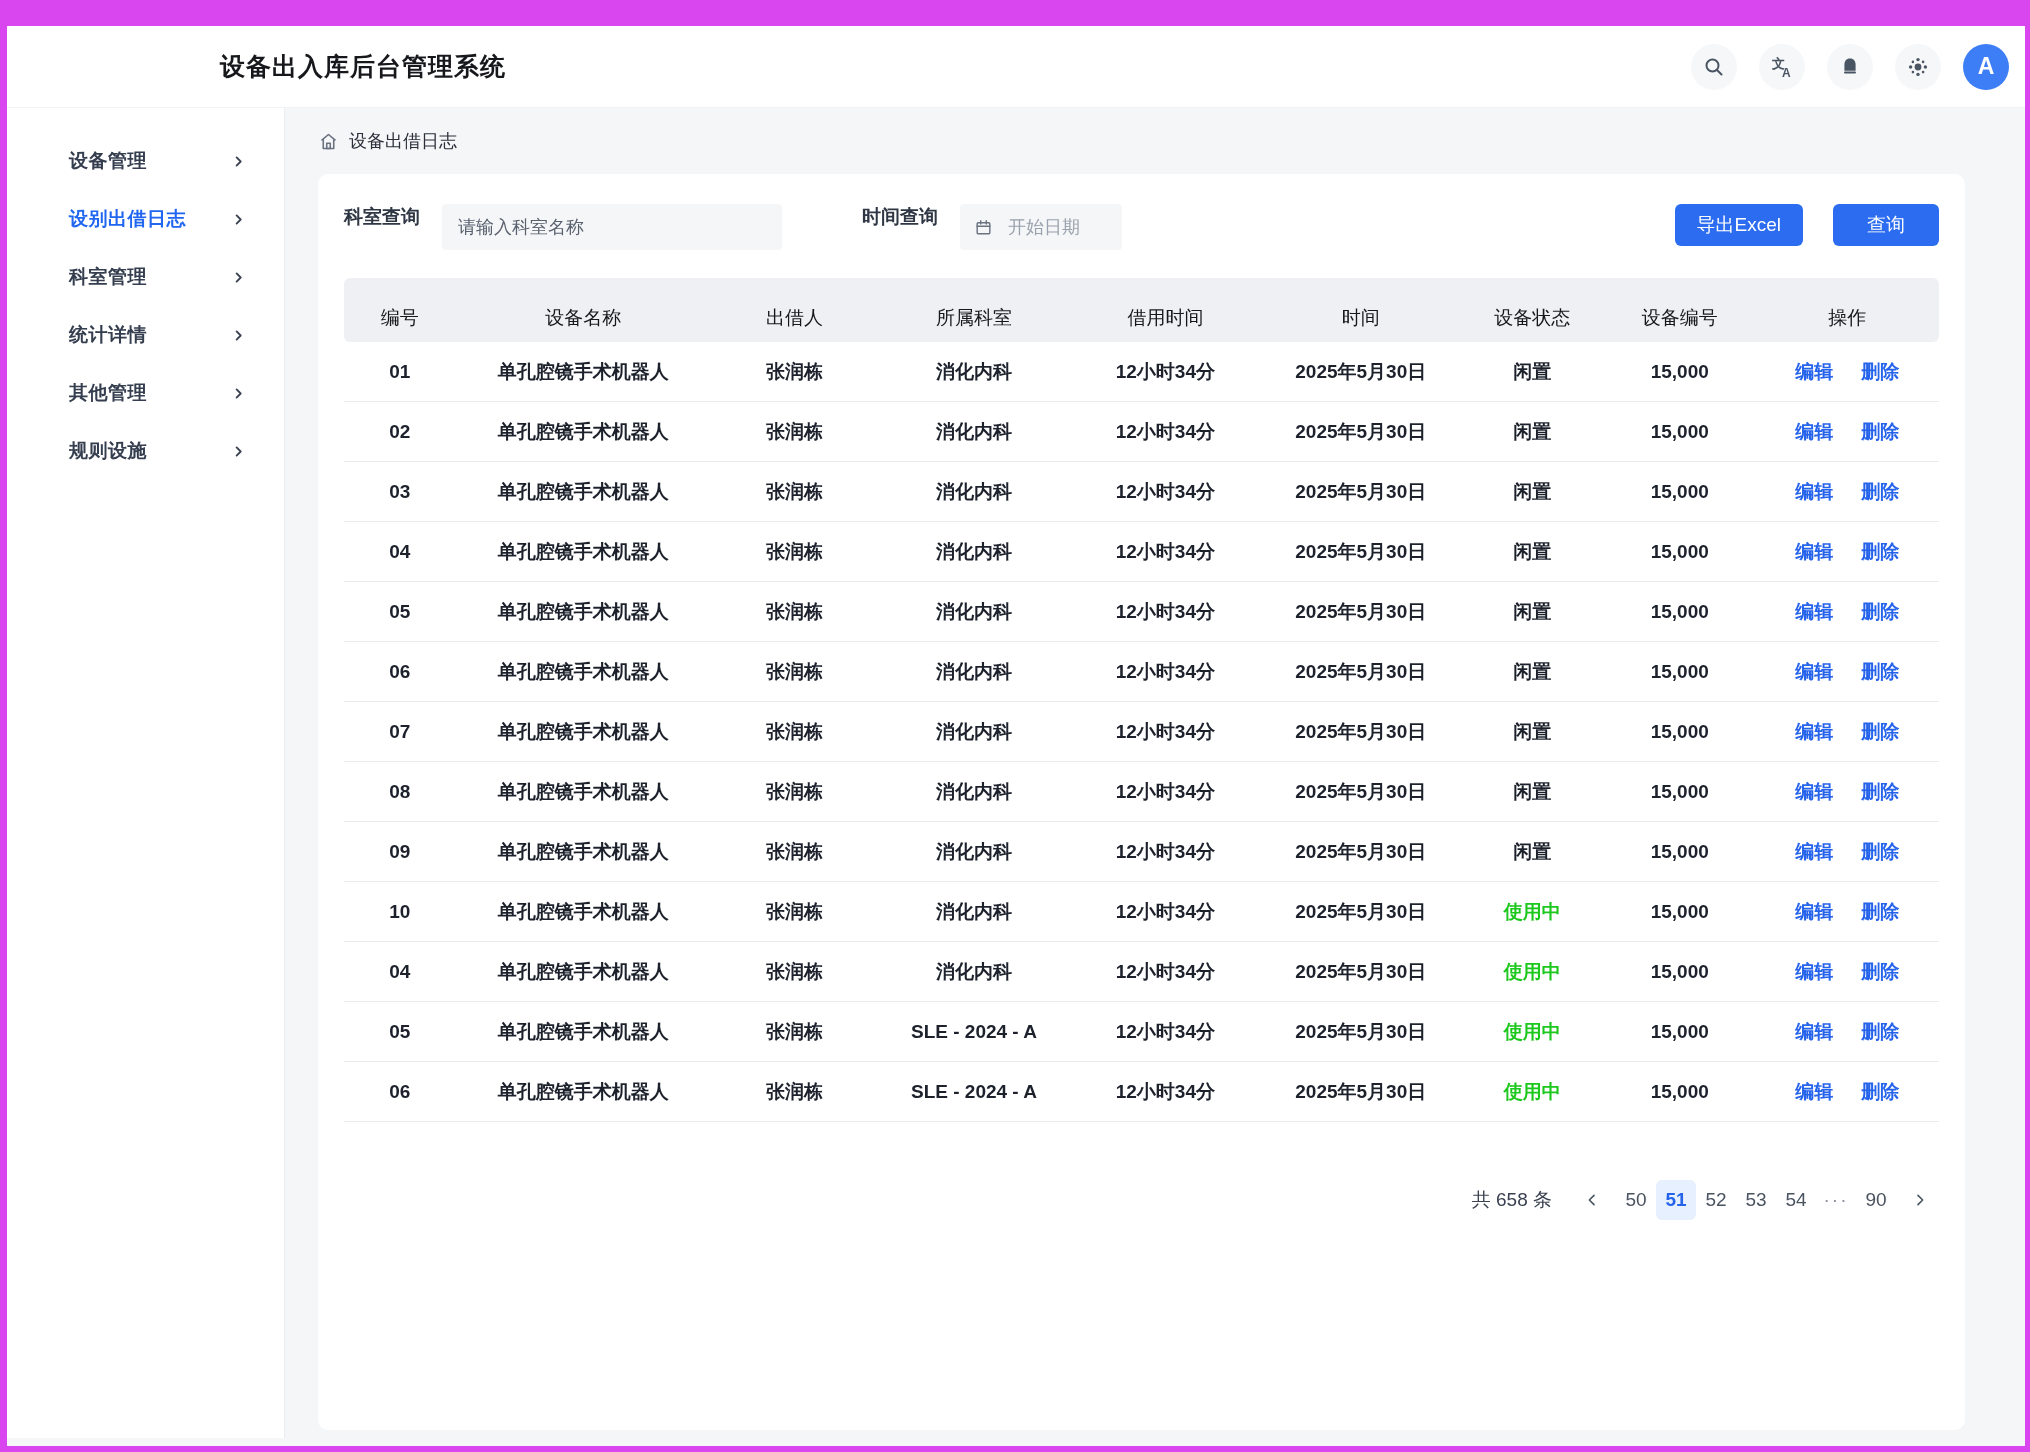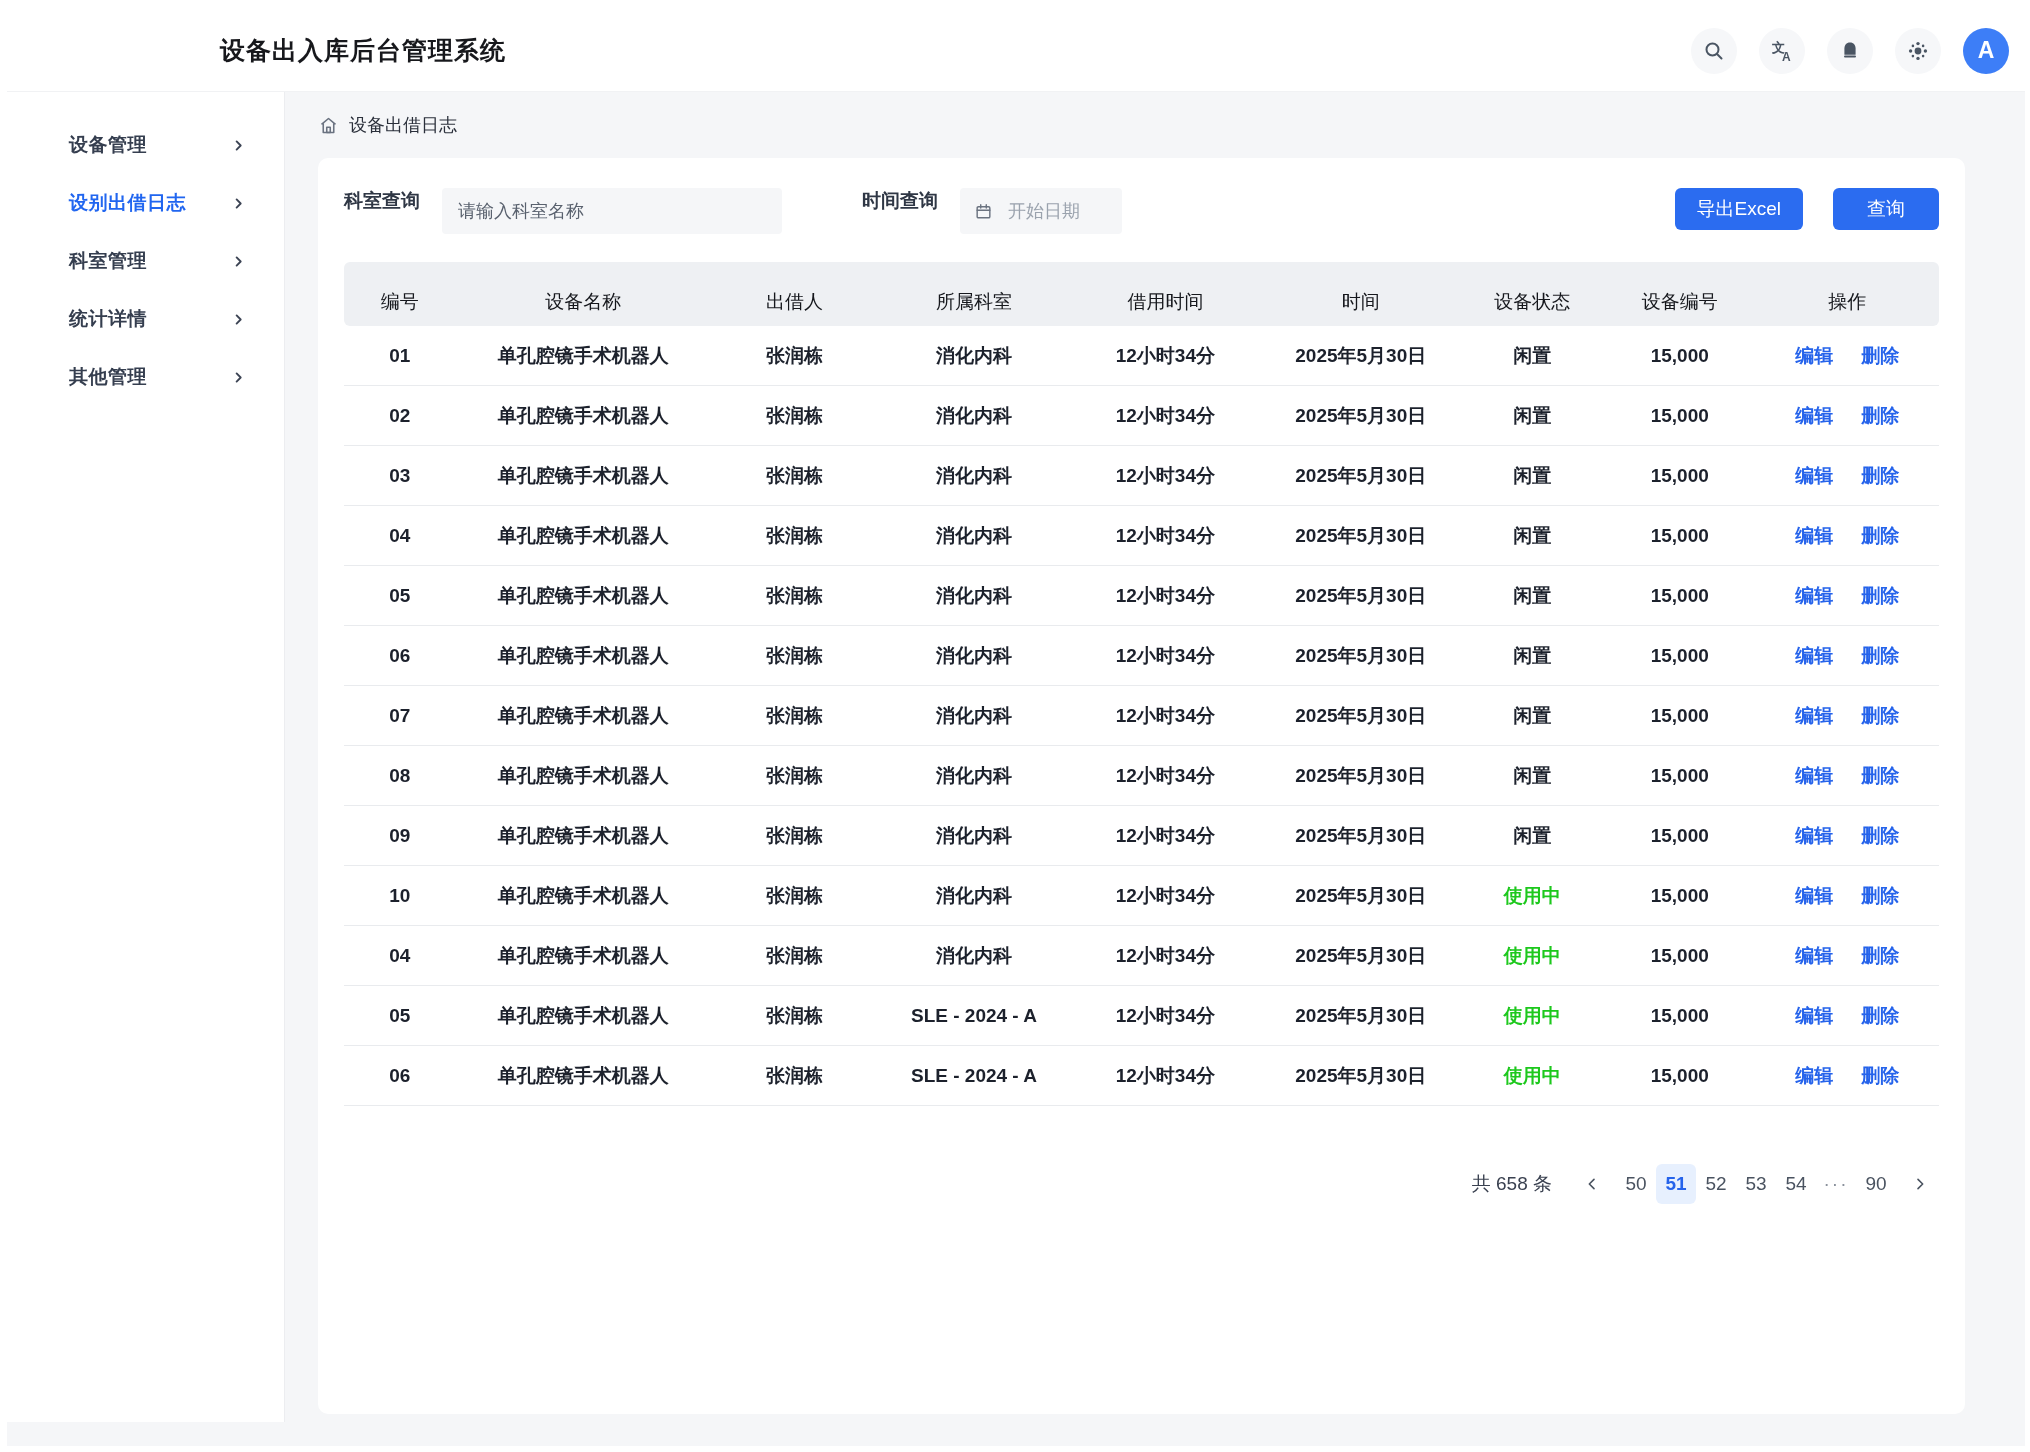--- a/index.html
+++ b/index.html
@@ -1,18 +1,18 @@
 <!DOCTYPE html>
 <html><head>
 <meta charset="utf-8">
 <style>
   * { margin:0; padding:0; box-sizing:border-box; }
   html,body { width:2030px; height:1452px; overflow:hidden;
     font-family:"Liberation Sans","DejaVu Sans",sans-serif; background:#141518; }
-  .frame { width:100%; height:100%; padding:10px 5px 6px 7px; background:#ffffff; }
+  .frame { width:100%; height:100%; padding:26px 5px 6px 7px; background:#d946ef; }
   .window { width:100%; height:100%; background:#f5f6f8; display:flex; flex-direction:column; overflow:hidden; }
 
   
   .topbar { height:82px; flex:0 0 82px; background:#fff; display:flex; align-items:center; border-bottom:1px solid #f1f2f4; }
   .app-title { margin-left:213px; font-size:25px; font-weight:700; color:#17181c; letter-spacing:1px; }
   .topbar-right { margin-left:auto; margin-right:16px; display:flex; align-items:center; gap:22px; }
   .icon-circle { width:46px; height:46px; border-radius:50%; background:#f6f7f9; display:flex; align-items:center; justify-content:center; color:#4a5563; cursor:pointer; }
   .icon-circle svg { width:24px; height:24px; }
   .avatar { width:46px; height:46px; border-radius:50%; background:#3d7ef7; color:#fff; font-size:23px; font-weight:700; display:flex; align-items:center; justify-content:center; }
 
@@ -139,20 +139,26 @@
             </svg>
   </div>
 
   <div class="side-item">
     <span class="side-label">其他管理</span>
     <svg class="chev" viewBox="0 0 24 24" fill="none" stroke="currentColor" stroke-width="3" stroke-linecap="round" stroke-linejoin="round">
               <path d="M9 5.5l6.5 6.5L9 18.5"></path>
             </svg>
   </div>
 
+  <div class="side-item">
+    <span class="side-label">规则设施</span>
+    <svg class="chev" viewBox="0 0 24 24" fill="none" stroke="currentColor" stroke-width="3" stroke-linecap="round" stroke-linejoin="round">
+              <path d="M9 5.5l6.5 6.5L9 18.5"></path>
+            </svg>
+  </div>
 </div>
 
       <div class="content">
         <div class="breadcrumb">
           <svg viewBox="0 0 24 24" fill="none" stroke="currentColor" stroke-width="1.8" stroke-linejoin="round">
             <path d="M4 10.8 12 4l8 6.8"></path>
               <path d="M6 9.5V20h12V9.5"></path>
               <rect x="10" y="14" width="4" height="6"></rect>
           </svg>
           <span>设备出借日志</span>

